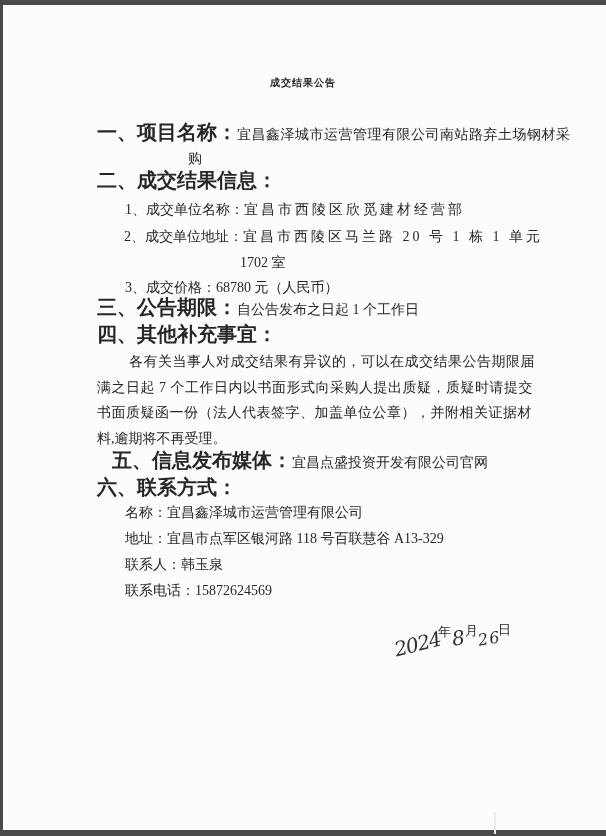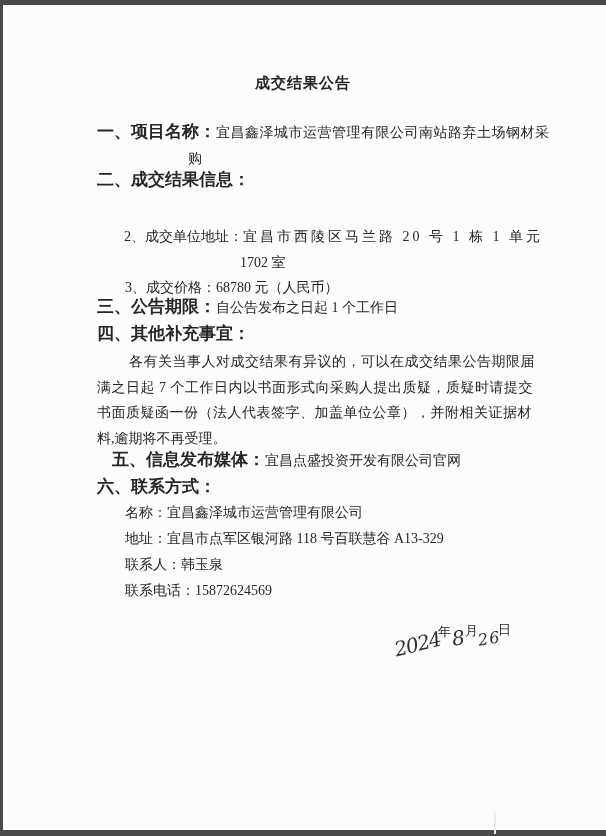--- a/index.html
+++ b/index.html
@@ -12,30 +12,30 @@
     font-family: "Liberation Serif", "DejaVu Serif", serif;
     color: #262626;
   }
   
   .border-top    { position: absolute; top: 0; left: 0; right: 0; height: 5px; background: #4a4a4a; }
   .border-left   { position: absolute; top: 0; bottom: 0; left: 0; width: 3px; background: #4a4a4a; }
   .border-bottom { position: absolute; bottom: 0; left: 0; right: 0; height: 6px; background: #4a4a4a; }
 
   .doc-title {
     position: absolute; top: 73px; left: 0; width: 100%;
-    text-align: center; font-size: 15px; font-weight: bold;
+    text-align: center; font-size: 10px; font-weight: bold;
     letter-spacing: 1px; line-height: 20px;
   }
   .line {
     position: absolute;
     white-space: nowrap;
     font-size: 14px;
     line-height: 20px;
   }
-  .label { font-size: 17px; font-weight: bold; }
+  .label { font-size: 20px; font-weight: bold; }
   .b     { font-weight: normal; }
   .sp3   { letter-spacing: 3px; }
   .sp05  { letter-spacing: 0.5px; }
 
   
   .date-block { position: absolute; top: 616px; left: 392px; width: 130px; height: 52px; }
   .date-block span { position: absolute; display: inline-block; }
   .hw   { font-style: italic; font-family: "DejaVu Serif", serif; color: #2e2e2e; }
   .unit { font-size: 13px; font-family: "Liberation Serif", serif; }
   .hw-year  { left: 2px;  top: 16px; font-size: 20px; transform: rotate(-14deg); letter-spacing: -1px; }
@@ -60,20 +60,23 @@
 
   <div class="doc-title">成交结果公告</div>
 
   <div class="line" style="top:122px; left:97px;">
     <span class="label">一、项目名称：</span><span class="b sp05">宜昌鑫泽城市运营管理有限公司南站路弃土场钢材采</span>
   </div>
   <div class="line b" style="top:149px; left:188px;">购</div>
 
   <div class="line label" style="top:170px; left:97px;">二、成交结果信息：</div>
 
+  <div class="line" style="top:200px; left:125px;">
+    <span>1、成交单位名称：</span><span class="sp3">宜昌市西陵区欣觅建材经营部</span>
+  </div>
 
   <div class="line" style="top:227px; left:124px;">
     <span>2、成交单位地址：</span><span class="sp3">宜昌市西陵区马兰路 20 号 1 栋 1 单元</span>
   </div>
   <div class="line" style="top:253px; left:240px;text-align:right;">1702 室</div>
 
   <div class="line" style="top:278px; left:125px;">
     <span>3、成交价格：</span><span>68780 元（人民币）</span>
   </div>
 

